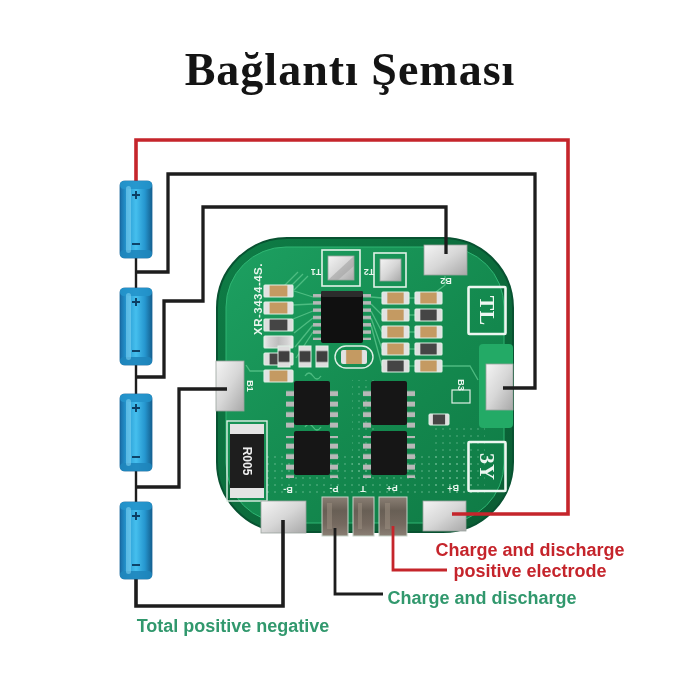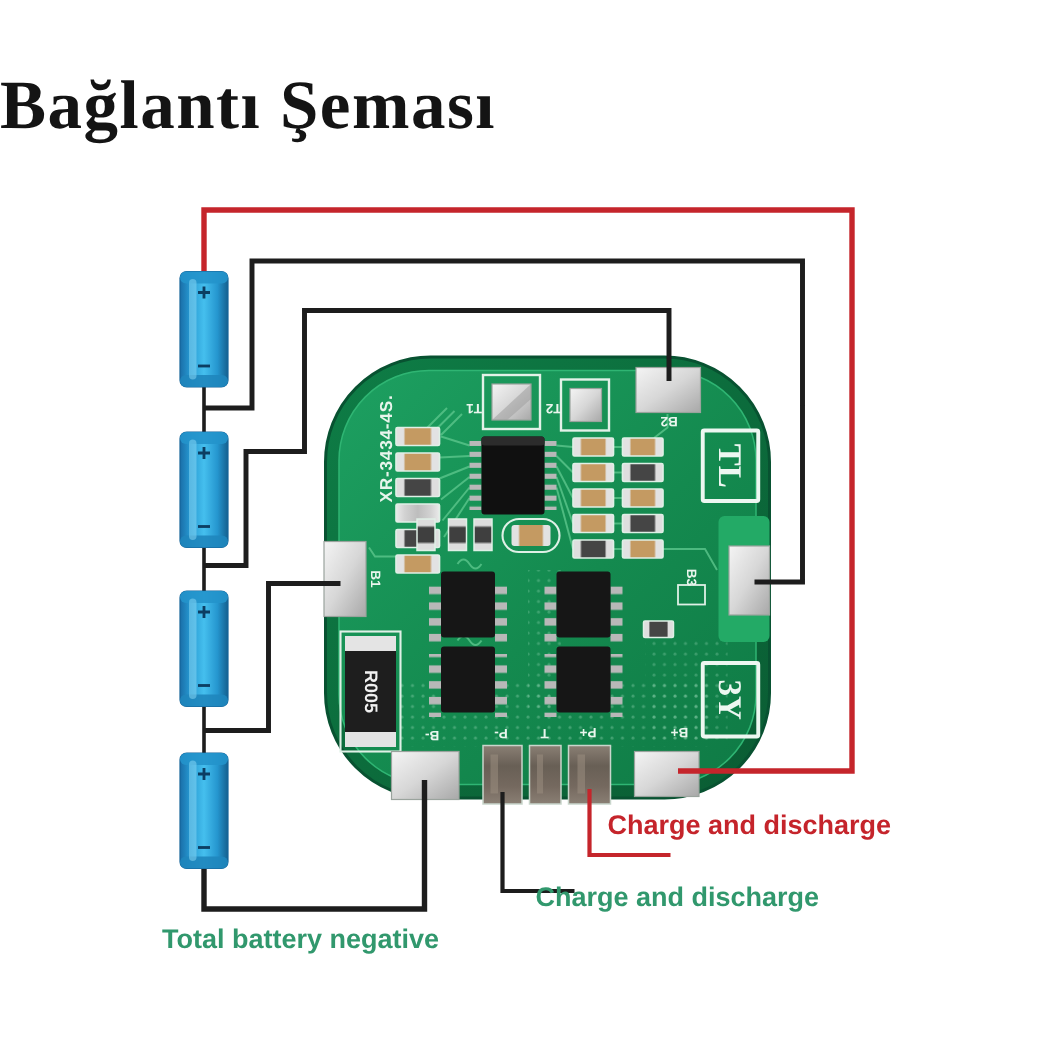--- a/index.html
+++ b/index.html
@@ -1,22 +1,22 @@
 <!DOCTYPE html>
 <html><head>
 <meta charset="utf-8">
 <style>
   html,body{margin:0;padding:0;background:#ffffff;}
   .stage{position:relative;width:700px;height:700px;background:#ffffff;overflow:hidden;
          font-family:"Liberation Sans",sans-serif;}
-  .title{position:absolute;left:0;top:47px;width:700px;
+  .title{position:absolute;left:0;top:47px;width:700px;text-align:center;
          font-family:"Liberation Serif",serif;font-weight:700;font-size:46px;
          color:#141414;letter-spacing:1px;line-height:1;}
   svg{position:absolute;left:0;top:0;}
-  .callout{position:absolute;font-weight:700;font-size:18px;line-height:21px;}
+  .callout{position:absolute;text-align:center;font-weight:700;font-size:18px;line-height:21px;}
   .callout.pos{color:#c5242b;left:405px;top:540px;width:250px;}
   .callout.neg{color:#31986d;left:357px;top:588px;width:250px;}
   .callout.total{color:#31986d;left:108px;top:616px;width:250px;}
 </style>
 </head>
 <body>
 
 <div class="stage">
 
   <div class="title">Bağlantı Şeması</div>
@@ -258,19 +258,20 @@
     <g>
       <use href="#batteryCell" x="136" y="181"></use>
       <use href="#batteryCell" x="136" y="288"></use>
       <use href="#batteryCell" x="136" y="394"></use>
       <use href="#batteryCell" x="136" y="502"></use>
     </g>
   </svg>
 
   <div class="callout pos">
     <div>Charge and discharge</div>
+    <div>positive electrode</div>
   </div>
   <div class="callout neg">
     <div>Charge and discharge</div>
   </div>
-  <div class="callout total">Total battery negative</div>
+  <div class="callout total">Total positive negative</div>
 
 </div>
 
 </body></html>

